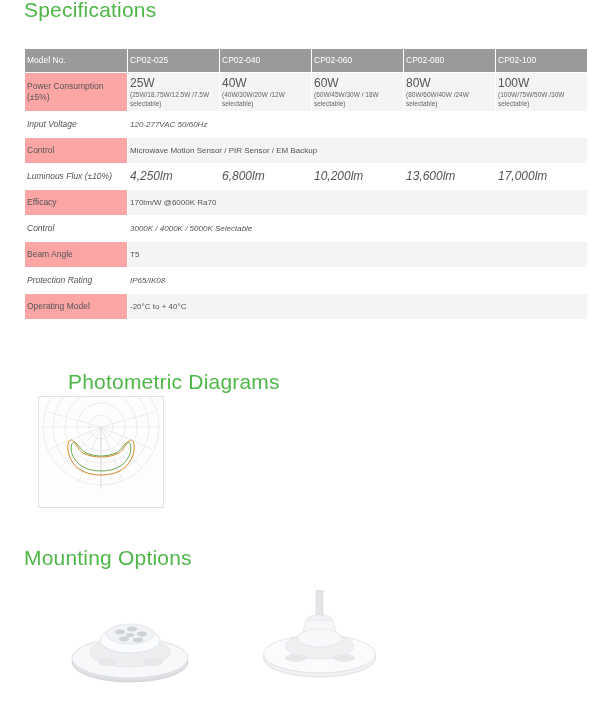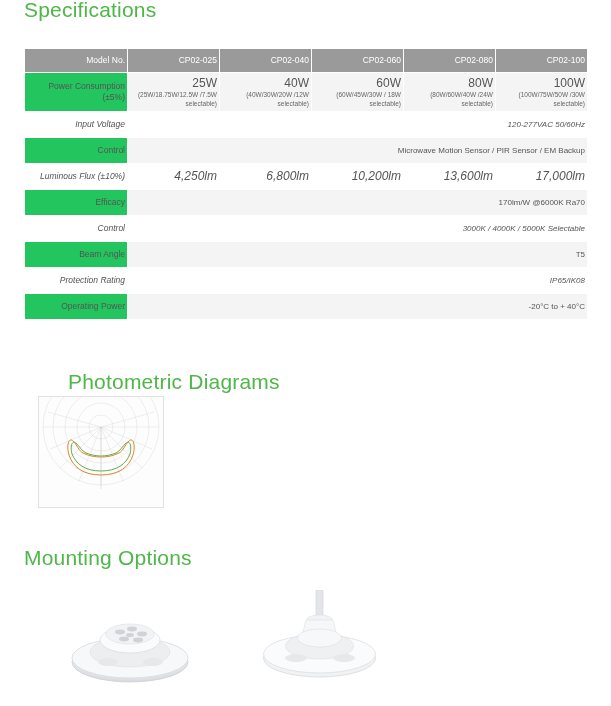--- a/index.html
+++ b/index.html
@@ -30,38 +30,38 @@
   .spec-table {
     position: absolute;
     left: 24px;
     top: 48px;
     width: 563px;
     border-collapse: collapse;
     table-layout: fixed;
   }
   .spec-table td {
     border: 1px solid #ffffff;
-    text-align: right;
+    text-align: left;
     vertical-align: middle;
     font-size: 8px;
     color: #555;
     padding: 2px 2px;
     line-height: 1.25;
   }
   .spec-table .rowhead {
     background: #e9e9e9;
     color: #555;
     font-size: 8.5px;
     width: 103px;
   }
   .spec-table tr.alt td {
     background: #f4f4f4;
   }
   .spec-table tr.alt td.rowhead {
-    background: #22c55e;
+    background: #fca5a5;
   }
   .spec-table tr.plain td {
     background: #ffffff;
     font-style: italic;
   }
   .spec-table tr.head td {
     background: #9a9a9a;
     color: #ffffff;
     font-size: 8.5px;
     height: 19px;
@@ -173,21 +173,21 @@
       </tr>
       <tr class="alt r-normal">
         <td class="rowhead">Beam Angle</td>
         <td colspan="5">T5</td>
       </tr>
       <tr class="plain r-normal">
         <td class="rowhead">Protection Rating</td>
         <td colspan="5">IP65/IK08</td>
       </tr>
       <tr class="alt r-normal">
-        <td class="rowhead">Operating Power</td>
+        <td class="rowhead">Operating Model</td>
         <td colspan="5">-20°C to + 40°C</td>
       </tr>
     </tbody>
 </table>
 
 <div id="photo-title" class="section-title">Photometric Diagrams</div>
 
 <div id="photo-box">
   <svg width="124" height="110" viewBox="0 0 124 110">
     <rect x="0" y="0" width="124" height="110" fill="#fdfdfd"></rect>

